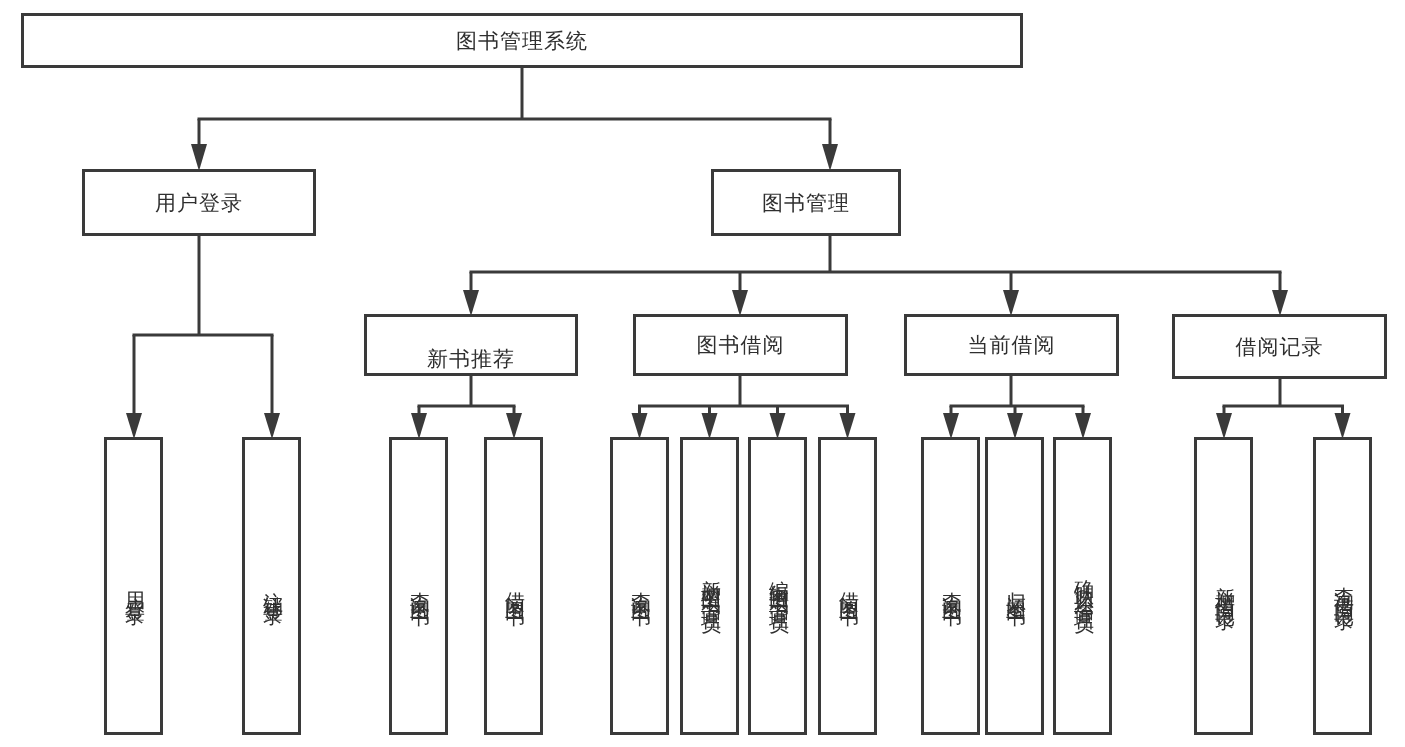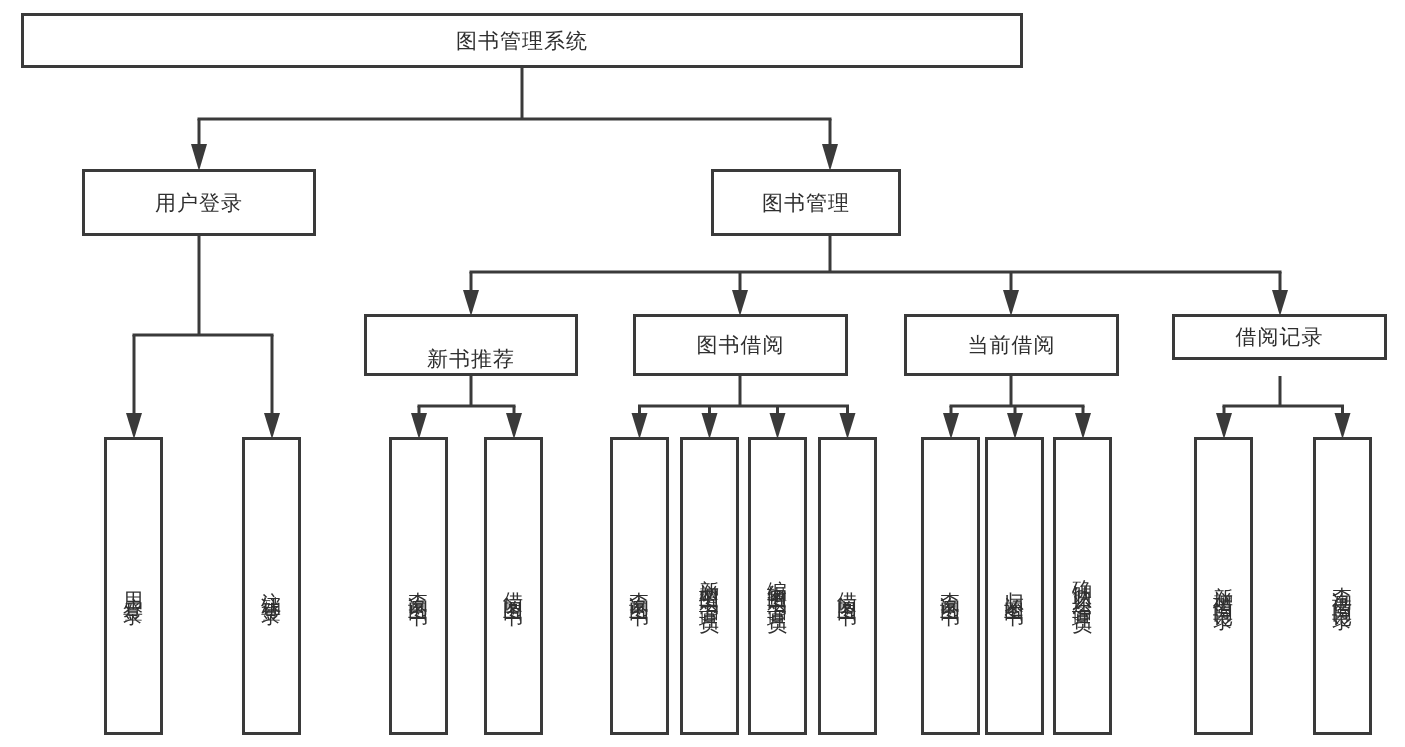--- a/index.html
+++ b/index.html
@@ -1,20 +1,20 @@
 <!DOCTYPE html>
 <html><head>
 <meta charset="utf-8">
 <style>
   html,body{margin:0;padding:0;background:#ffffff;}
   #stage{
     position:relative;
     width:1405px;height:747px;
     background:#ffffff;
-    font-family:Liberation Serif, serif;
+    font-family:Liberation Mono, monospace;
     overflow:hidden;
   }
   #wires{position:absolute;left:0;top:0;z-index:1;}
   .node{
     position:absolute;
     box-sizing:border-box;
     background:#ffffff;
     border:3px solid #3a3a3a;
     color:#2f2f2f;
     display:flex;align-items:center;justify-content:center;
@@ -31,21 +31,21 @@
   }
   
   .n-root{left:21px;top:13px;width:1002px;height:55px;}
   
   .n-user-login{left:82px;top:169px;width:234px;height:67px;}
   .n-book-mgmt{left:711px;top:169px;width:190px;height:67px;}
   
   .n-new-books     {left:364px; top:314px;width:214px;height:62px;align-items:flex-end;}
   .n-book-borrow   {left:633px; top:314px;width:215px;height:62px;}
   .n-current-borrow{left:904px; top:314px;width:215px;height:62px;}
-  .n-borrow-records{left:1172px;top:314px;width:215px;height:46px;}
+  .n-borrow-records{left:1172px;top:314px;width:215px;height:65px;}
   
   .n-l-user-login {left:104px;}
   .n-l-logout     {left:242px;}
   .n-l-nb-query   {left:389px;}
   .n-l-nb-borrow  {left:484px;}
   .n-l-bb-query   {left:610px;}
   .n-l-bb-add     {left:680px;}
   .n-l-bb-edit    {left:748px;}
   .n-l-bb-borrow  {left:818px;}
   .n-l-cb-query   {left:921px;}

